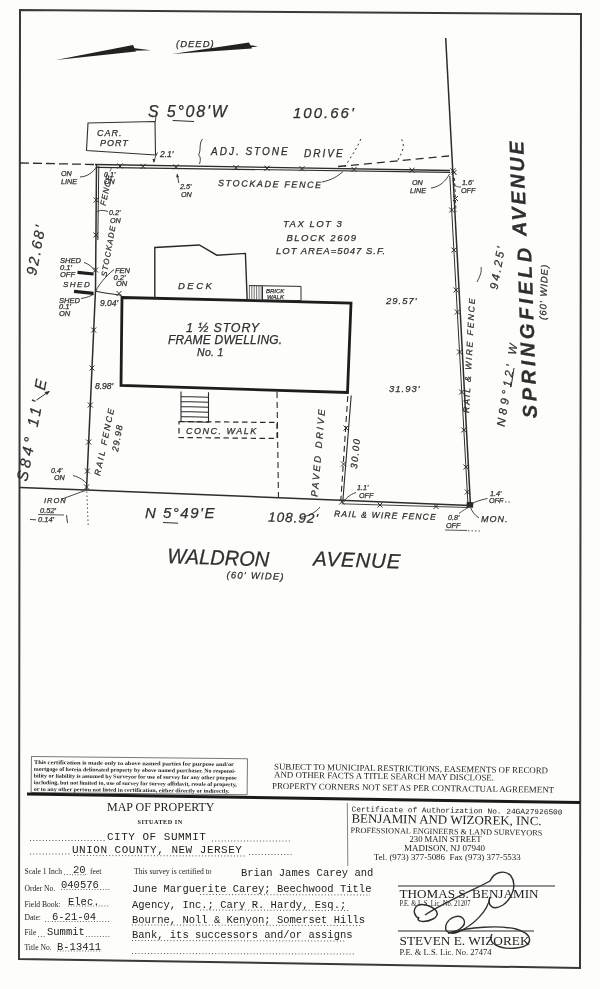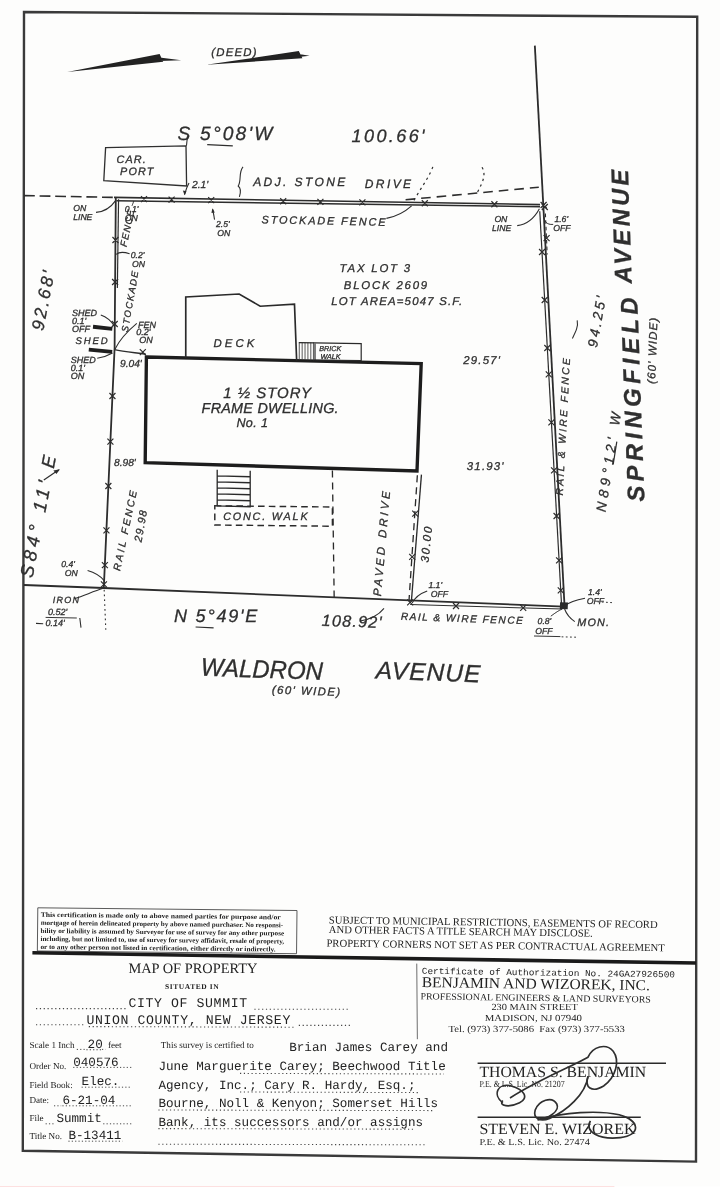--- a/index.html
+++ b/index.html
@@ -1,16 +1,16 @@
 <!DOCTYPE html>
 <html><head>
 <meta charset="utf-8">
 <style>
   html,body{margin:0;padding:0;background:#ffffff;}
-  #page{width:512px;height:989px;position:relative;background:#fca5a5;text-decoration:underline;}
+  #page{width:512px;height:989px;position:relative;background:#fef9c3;text-decoration:underline;}
   svg text{fill:#2d2d2d;}
   .h{font-family:"Liberation Sans",sans-serif;font-style:italic;fill:#2f2f2f;stroke:#2f2f2f;stroke-width:.25px;}
   .t{font-family:"Liberation Serif",serif;fill:#222;}
   .m{font-family:"Liberation Mono",monospace;fill:#222;}
 </style>
 </head>
 <body>
 <div id="page">
 <svg width="600" height="989" viewBox="0 0 600 989">
 

